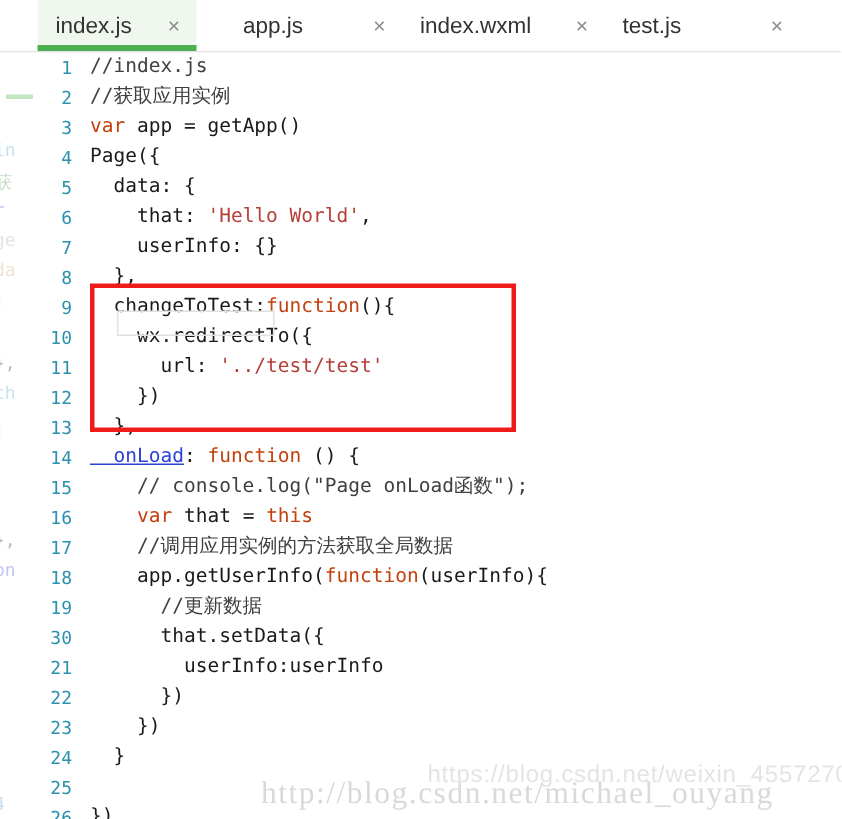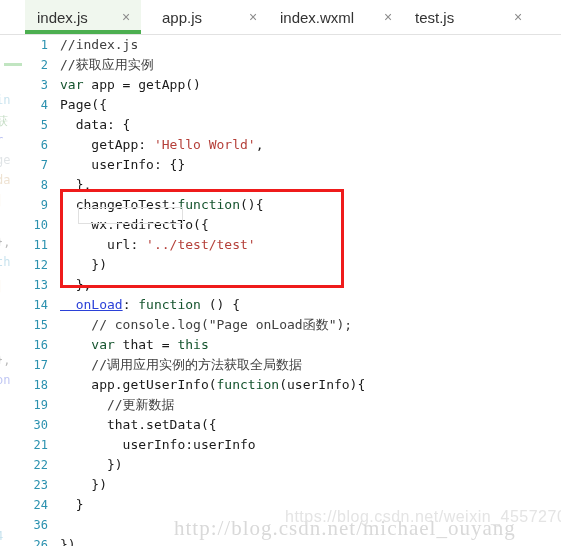--- a/index.html
+++ b/index.html
@@ -111,21 +111,21 @@
     left: 60px;
     top: 0;
     white-space: pre;
     font-family: "DejaVu Sans Mono", monospace;
     font-size: 13px;
     color: #1a1a1a;
   }
 
   
   .t-com  { color: #404040; }
-  .t-kw   { color: #14532d; }
+  .t-kw   { color: #c2410c; }
   .t-str  { color: #b5403a; }
   .t-pln  { color: #1a1a1a; }
   .t-ul   { color: #2b41d8; text-decoration: underline; }
 
   
   #redbox {
     position: absolute;
     border: 3px solid #ef1b1b;
     box-sizing: border-box;
     pointer-events: none;
@@ -189,21 +189,21 @@
     font-family: "Liberation Sans", sans-serif;
     font-size: 16px;
     color: #e4e4e4;
     letter-spacing: 0.5px;
   }
 </style>
 </head>
 <body style="--accent: #4caf50;">
 
 <div id="tabbar">
-    <div class="tab active" style="left: 25px; width: 116px;">
+    <div class="tab active" style="left: 25px; width: 106px;">
       <span class="tab-label">index.js</span>
       <span class="tab-close">×</span>
     </div>
     <div class="tab" style="left: 150px; width: 118px;">
       <span class="tab-label">app.js</span>
       <span class="tab-close">×</span>
     </div>
     <div class="tab" style="left: 268px; width: 135px;">
       <span class="tab-label">index.wxml</span>
       <span class="tab-close">×</span>
@@ -214,40 +214,40 @@
     </div>
   </div>
 
 <div id="editor">
   <div id="code-area">
       <div class="line" style="top: 0px; position: absolute; left: 0px; width: 561px;"><span class="lineno">1</span><span class="linetext"><span class="t-com">//index.js</span></span></div>
       <div class="line" style="top: 20px; position: absolute; left: 0px; width: 561px;"><span class="lineno">2</span><span class="linetext"><span class="t-com">//获取应用实例</span></span></div>
       <div class="line" style="top: 40px; position: absolute; left: 0px; width: 561px;"><span class="lineno">3</span><span class="linetext"><span class="t-kw">var</span><span class="t-pln"> app = getApp()</span></span></div>
       <div class="line" style="top: 60px; position: absolute; left: 0px; width: 561px;"><span class="lineno">4</span><span class="linetext"><span class="t-pln">Page({</span></span></div>
       <div class="line" style="top: 80px; position: absolute; left: 0px; width: 561px;"><span class="lineno">5</span><span class="linetext"><span class="t-pln">  data: {</span></span></div>
-      <div class="line" style="top: 100px; position: absolute; left: 0px; width: 561px;"><span class="lineno">6</span><span class="linetext"><span class="t-pln">    getApp: </span><span class="t-str">'Hello World'</span><span class="t-pln">,</span></span></div>
+      <div class="line" style="top: 100px; position: absolute; left: 0px; width: 561px;"><span class="lineno">6</span><span class="linetext"><span class="t-pln">    that: </span><span class="t-str">'Hello World'</span><span class="t-pln">,</span></span></div>
       <div class="line" style="top: 120px; position: absolute; left: 0px; width: 561px;"><span class="lineno">7</span><span class="linetext"><span class="t-pln">    userInfo: {}</span></span></div>
       <div class="line" style="top: 140px; position: absolute; left: 0px; width: 561px;"><span class="lineno">8</span><span class="linetext"><span class="t-pln">  },</span></span></div>
       <div class="line" style="top: 160px; position: absolute; left: 0px; width: 561px;"><span class="lineno">9</span><span class="linetext"><span class="t-pln">  changeToTest:</span><span class="t-kw">function</span><span class="t-pln">(){</span></span></div>
       <div class="line" style="top: 180px; position: absolute; left: 0px; width: 513px;"><span class="lineno">10</span><span class="linetext"><span class="t-pln">    wx.redirectTo({</span></span></div>
       <div class="line" style="top: 200px; position: absolute; left: 0px; width: 561px;"><span class="lineno">11</span><span class="linetext"><span class="t-pln">      url: </span><span class="t-str">'../test/test'</span></span></div>
       <div class="line" style="top: 220px; position: absolute; left: 0px; width: 542px;"><span class="lineno">12</span><span class="linetext"><span class="t-pln">    })</span></span></div>
       <div class="line" style="top: 240px; position: absolute; left: 0px; width: 561px;"><span class="lineno">13</span><span class="linetext"><span class="t-pln">  },</span></span></div>
       <div class="line" style="top: 260px; position: absolute; left: 0px; width: 561px;"><span class="lineno">14</span><span class="linetext"><span class="t-ul">  onLoad</span><span class="t-pln">: </span><span class="t-kw">function</span><span class="t-pln"> () {</span></span></div>
       <div class="line" style="top: 280px; position: absolute; left: 0px; width: 561px;"><span class="lineno">15</span><span class="linetext"><span class="t-com">    // console.log("Page onLoad函数");</span></span></div>
       <div class="line" style="top: 300px; position: absolute; left: 0px; width: 561px;"><span class="lineno">16</span><span class="linetext"><span class="t-pln">    </span><span class="t-kw">var</span><span class="t-pln"> that = </span><span class="t-kw">this</span></span></div>
       <div class="line" style="top: 320px; position: absolute; left: 0px; width: 561px;"><span class="lineno">17</span><span class="linetext"><span class="t-com">    //调用应用实例的方法获取全局数据</span></span></div>
       <div class="line" style="top: 340px; position: absolute; left: 0px; width: 561px;"><span class="lineno">18</span><span class="linetext"><span class="t-pln">    app.getUserInfo(</span><span class="t-kw">function</span><span class="t-pln">(userInfo){</span></span></div>
       <div class="line" style="top: 360px; position: absolute; left: 0px; width: 561px;"><span class="lineno">19</span><span class="linetext"><span class="t-com">      //更新数据</span></span></div>
       <div class="line" style="top: 380px; position: absolute; left: 0px; width: 561px;"><span class="lineno">30</span><span class="linetext"><span class="t-pln">      that.setData({</span></span></div>
       <div class="line" style="top: 400px; position: absolute; left: 0px; width: 561px;"><span class="lineno">21</span><span class="linetext"><span class="t-pln">        userInfo:userInfo</span></span></div>
       <div class="line" style="top: 420px; position: absolute; left: 0px; width: 561px;"><span class="lineno">22</span><span class="linetext"><span class="t-pln">      })</span></span></div>
       <div class="line" style="top: 440px; position: absolute; left: 0px; width: 561px;"><span class="lineno">23</span><span class="linetext"><span class="t-pln">    })</span></span></div>
       <div class="line" style="top: 460px; position: absolute; left: 0px; width: 561px;"><span class="lineno">24</span><span class="linetext"><span class="t-pln">  }</span></span></div>
-      <div class="line" style="top: 480px; position: absolute; left: 0px; width: 561px;"><span class="lineno">36</span><span class="linetext"><span class="t-pln"></span></span></div>
+      <div class="line" style="top: 480px; position: absolute; left: 0px; width: 561px;"><span class="lineno">25</span><span class="linetext"><span class="t-pln"></span></span></div>
       <div class="line" style="top: 500px; position: absolute; left: 0px; width: 561px;"><span class="lineno">26</span><span class="linetext"><span class="t-pln">})</span></span></div>
     </div>
 
   <div id="faintbox" style="left: 78px; top: 172px; width: 105px; height: 17px;"></div>
   <div id="redbox" style="left: 60px; top: 154px; width: 284px; height: 99px; border-color: rgb(239, 27, 27);"></div>
 </div>
 
 <div id="ghost">
   <div id="ghost-bar" style="top: 28px;"></div>
 <div class="ghost-line" style="top: 58px; color: rgb(74, 163, 200);">in</div>

